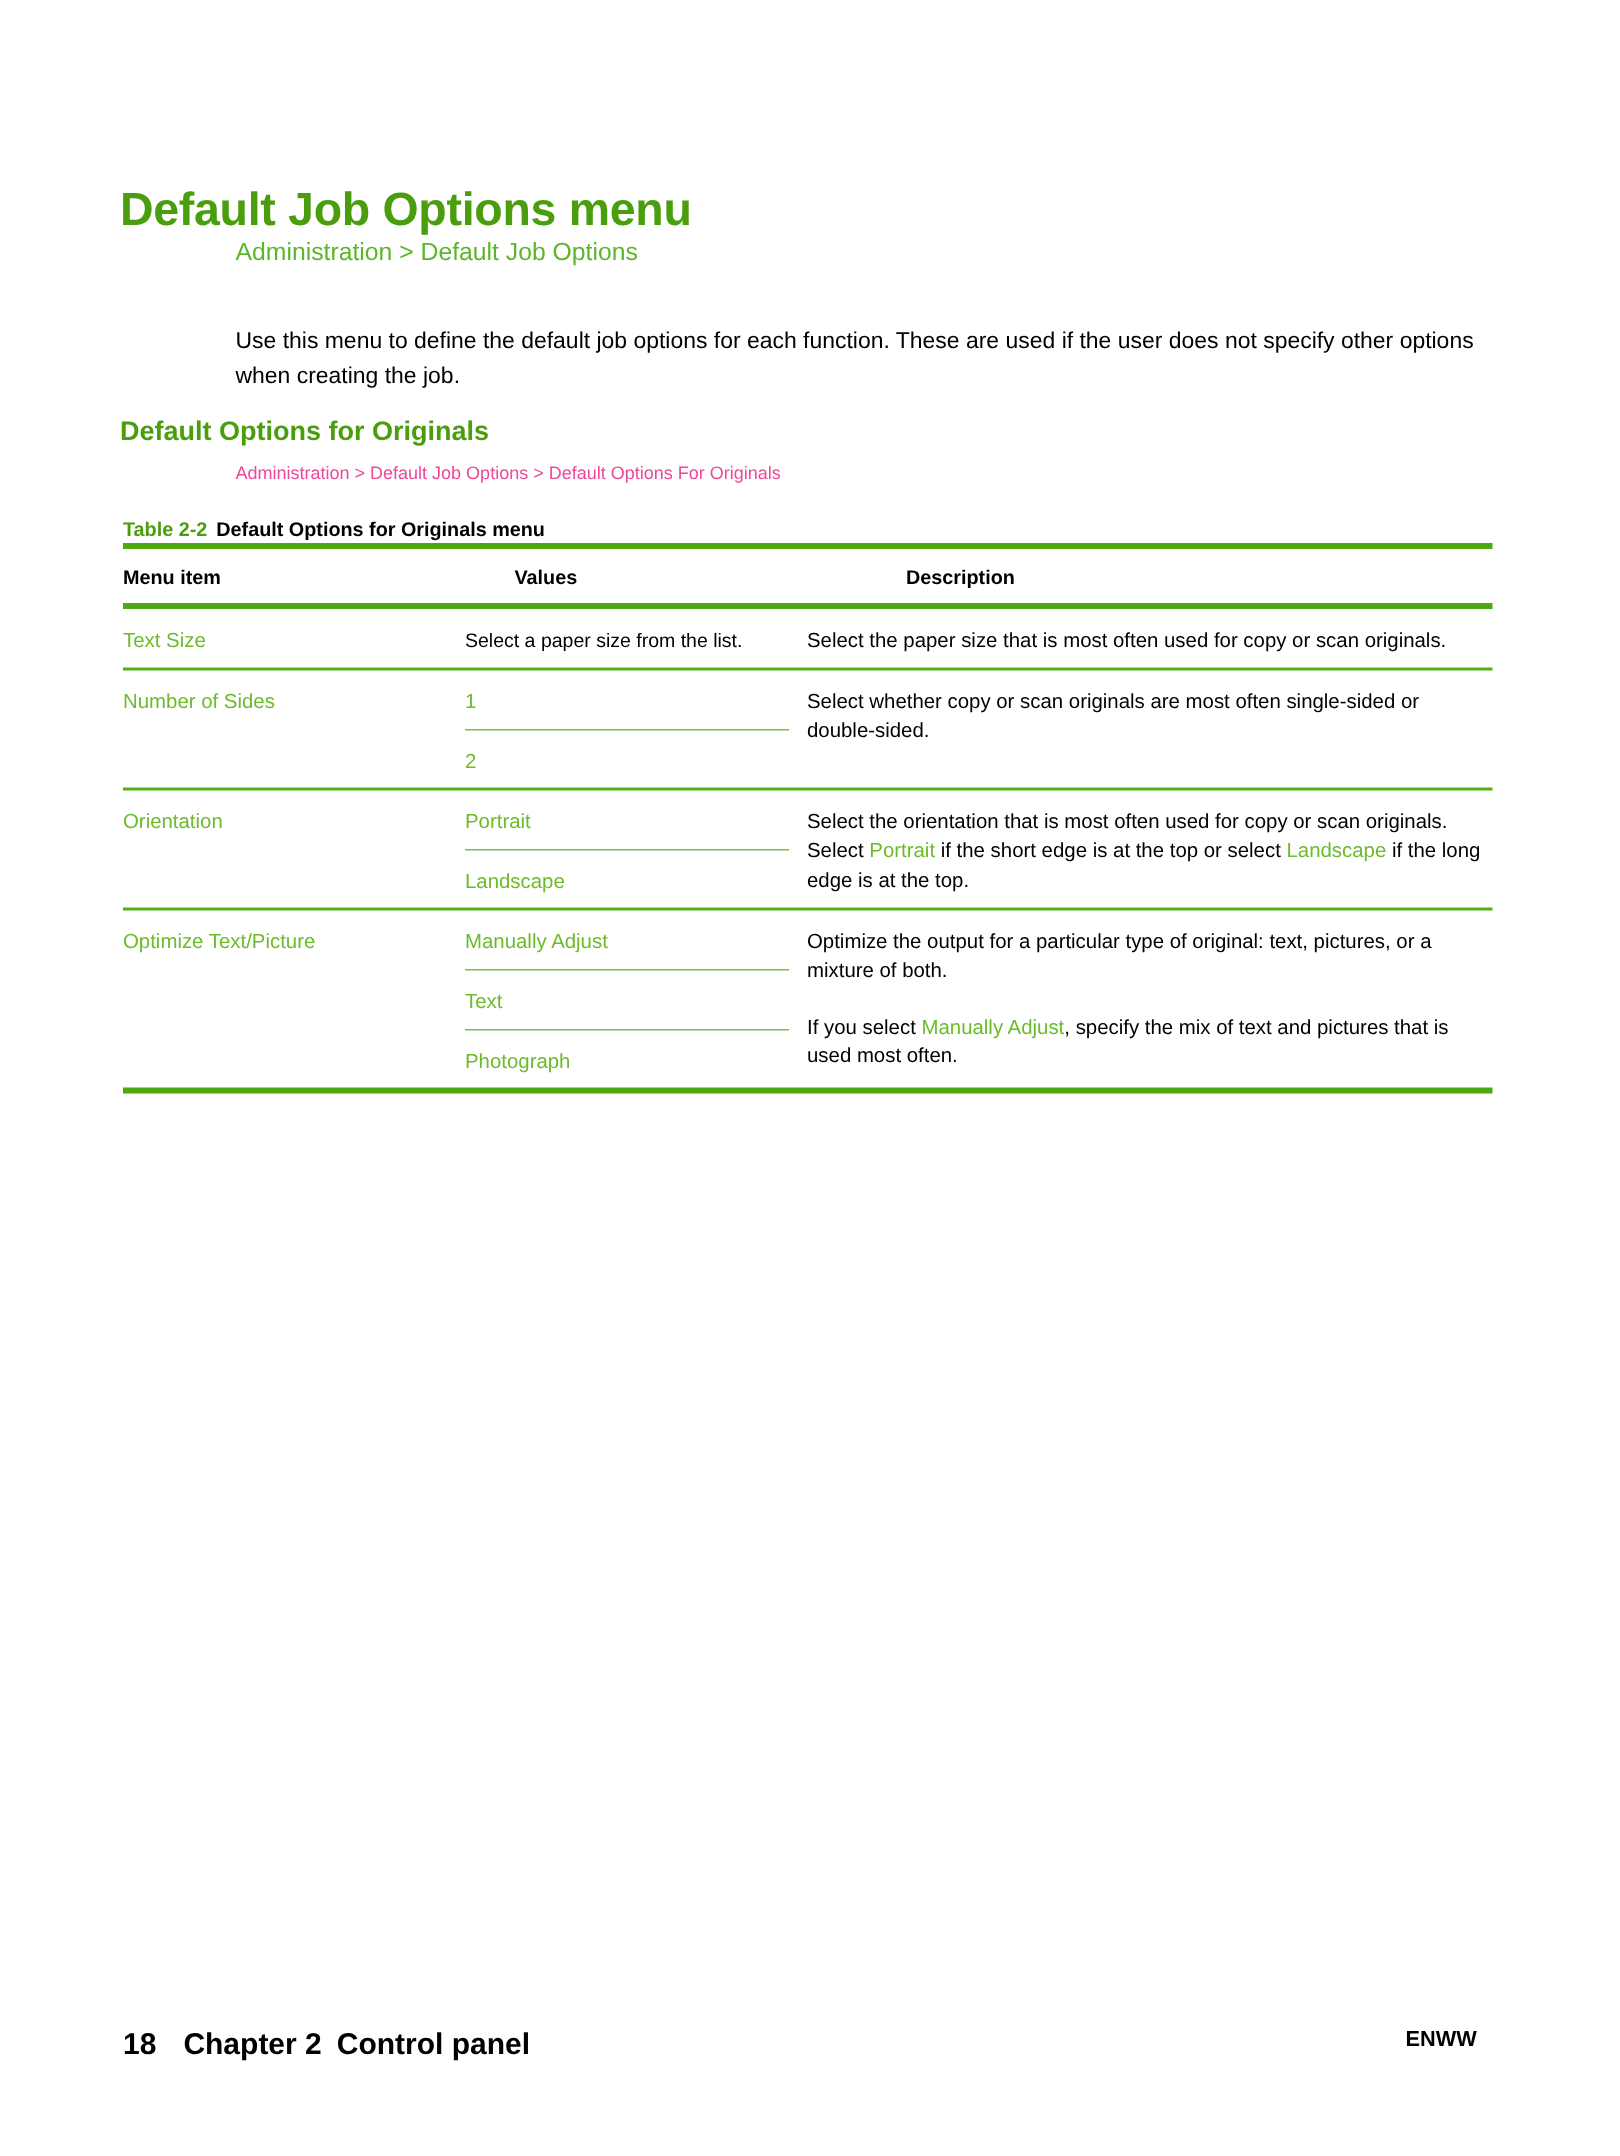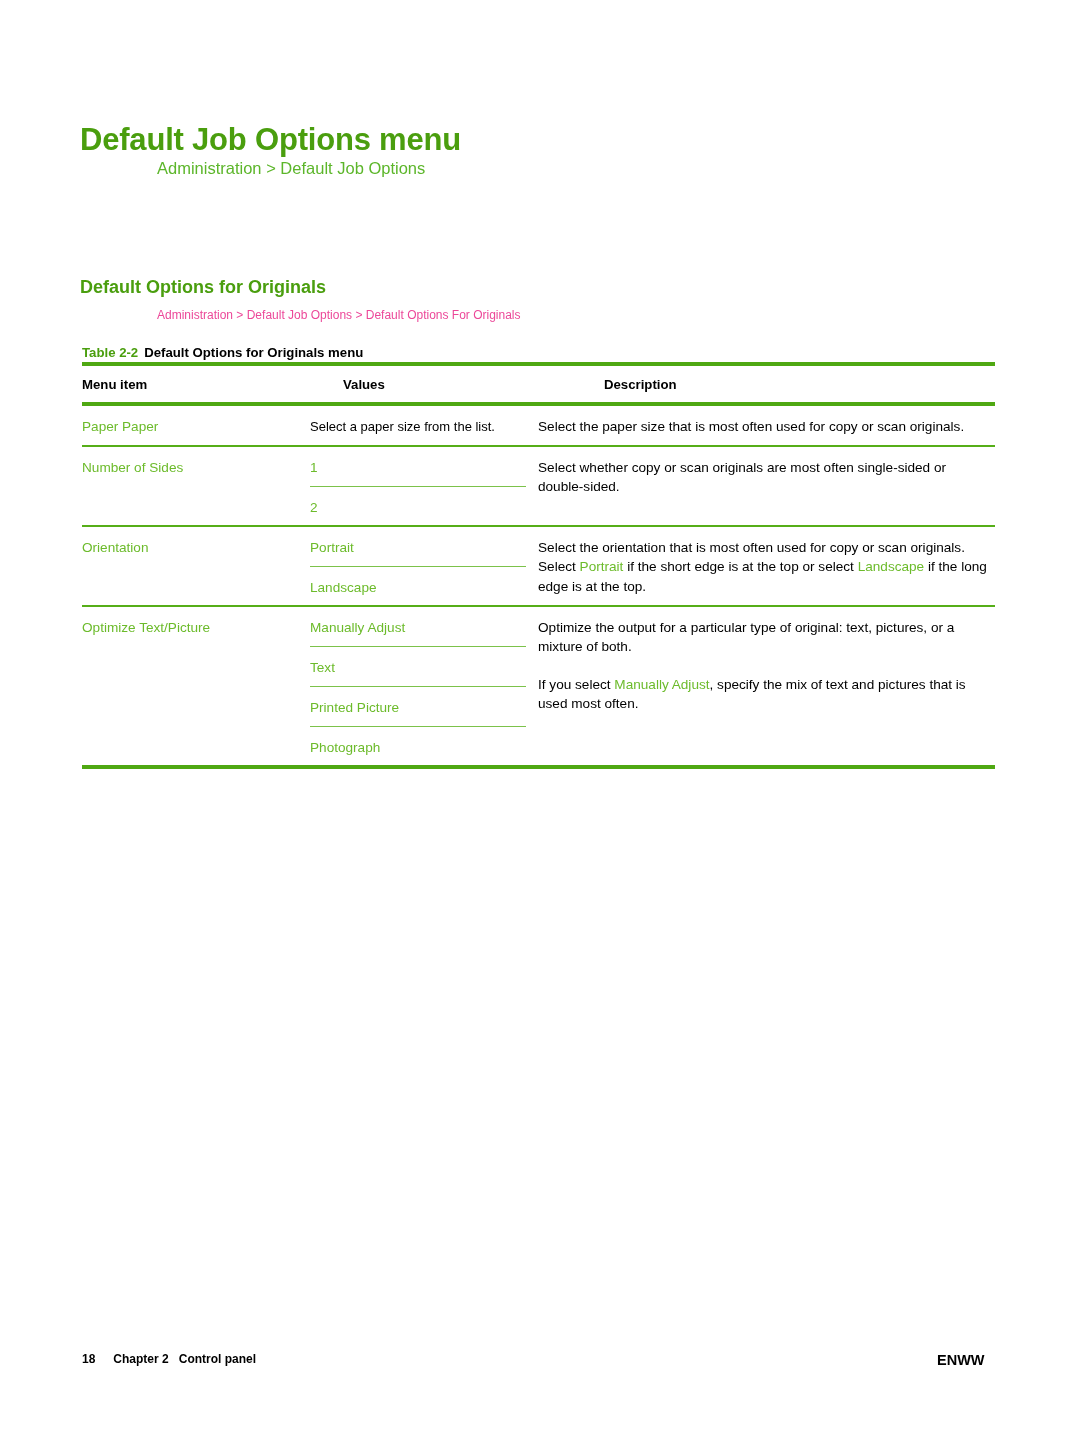--- a/index.html
+++ b/index.html
@@ -172,21 +172,21 @@
     margin: 0 0 18px 0;
   }
   .cell-desc p:last-child { margin-bottom: 0; }
   .cell-desc .g { color: #6cbb2b; }
 
   
   .footer-left {
     position: absolute;
     left: 82px;
     top: 1352px;
-    font-size: 12px;
+    font-size: 20px;
     font-weight: bold;
     color: #000000;
     white-space: nowrap;
   }
   .footer-left .pagenum { margin-right: 18px; }
   .footer-left .chap { margin-right: 10px; }
 
   .footer-right {
     position: absolute;
     left: 937px;
@@ -199,20 +199,21 @@
 </style>
 </head>
 <body>
 
 <div class="page">
 
   <h1 class="h1">Default Job Options menu</h1>
 
   <div class="breadcrumb-1">Administration &gt; Default Job Options</div>
 
+  <p class="intro">Use this menu to define the default job options for each function. These are used if the user does not specify other options when creating the job.</p>
 
   <h2 class="h2">Default Options for Originals</h2>
 
   <div class="breadcrumb-2">Administration &gt; Default Job Options &gt; Default Options For Originals</div>
 
   <div class="table-caption">
     <span class="tnum">Table 2-2</span><span class="tname">Default Options for Originals menu</span>
   </div>
 
   <div class="doc-table">
@@ -221,21 +222,21 @@
     <div class="thead">
       <div class="col-menu th">Menu item</div>
       <div class="col-values th">Values</div>
       <div class="col-desc th">Description</div>
     </div>
 
     <div class="rule-thick"></div>
 
     <div id="tbody">
         <div class="trow">
-          <div class="col-menu cell-menu">Paper Paper</div>
+          <div class="col-menu cell-menu">Text Size</div>
           <div class="col-values cell-values">
             <div class="val-plain">Select a paper size from the list.</div>
           </div>
           <div class="col-desc cell-desc">
             <p><span>Select the paper size that is most often used for copy or scan originals.</span></p>
           </div>
         </div>
         <div class="rule-thin"></div>
         <div class="trow">
           <div class="col-menu cell-menu">Number of Sides</div>
@@ -257,21 +258,20 @@
           <div class="col-desc cell-desc">
             <p><span>Select the orientation that is most often used for copy or scan originals. Select </span><span class="g">Portrait</span><span> if the short edge is at the top or select </span><span class="g">Landscape</span><span> if the long edge is at the top.</span></p>
           </div>
         </div>
         <div class="rule-thin"></div>
         <div class="trow">
           <div class="col-menu cell-menu">Optimize Text/Picture</div>
           <div class="col-values cell-values">
             <div class="val-item sep">Manually Adjust</div>
             <div class="val-item sep">Text</div>
-            <div class="val-item sep">Printed Picture</div>
             <div class="val-item last">Photograph</div>
           </div>
           <div class="col-desc cell-desc">
             <p><span>Optimize the output for a particular type of original: text, pictures, or a mixture of both.</span></p>
             <p><span>If you select </span><span class="g">Manually Adjust</span><span>, specify the mix of text and pictures that is used most often.</span></p>
           </div>
         </div>
       </div>
 
     <div class="rule-thick"></div>

